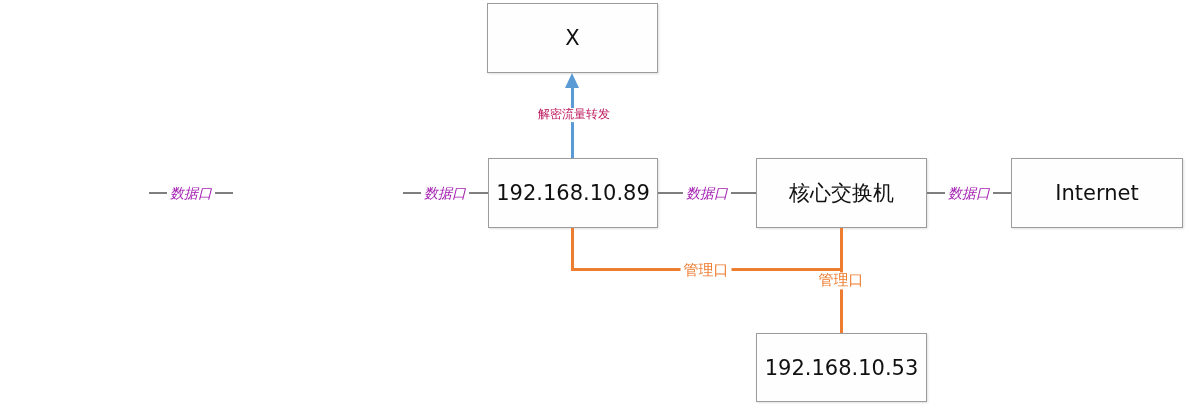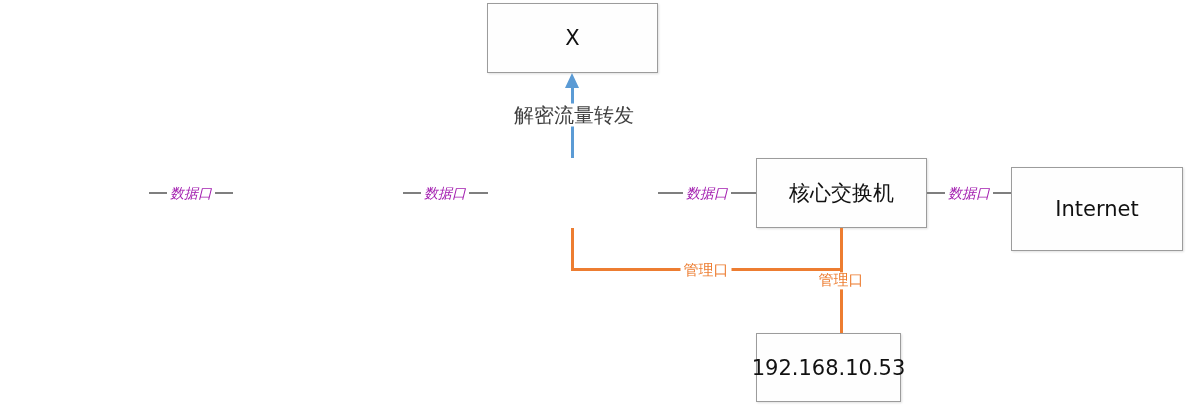--- a/index.html
+++ b/index.html
@@ -25,23 +25,23 @@
     align-items: center;
     justify-content: center;
     font-size: 21px;
     color: #111111;
     white-space: nowrap;
   }
   #node-office     { left: 6px;    top: 158px; width: 143px; height: 69px; }
   #node-switch505  { left: 233px;  top: 158px; width: 170px; height: 70px; }
   #node-device89   { left: 488px;  top: 158px; width: 170px; height: 70px; }
   #node-core       { left: 756px;  top: 158px; width: 171px; height: 70px; }
-  #node-internet   { left: 1011px; top: 167px; width: 172px; height: 84px; }
+  #node-internet   { left: 1011px; top: 158px; width: 172px; height: 70px; }
   #node-x          { left: 487px;  top: 3px;   width: 171px; height: 70px; }
-  #node-device53   { left: 756px;  top: 333px; width: 145px; height: 69px; }
+  #node-device53   { left: 756px;  top: 333px; width: 171px; height: 69px; }
 
   .line { position: absolute; }
   .line.gray   { background: #7f7f7f; }
   .line.orange { background: #ed7d31; }
   .line.blue   { background: #5b9bd5; }
 
   
   #gline-1 { left: 149px; top: 192px; width: 84px; height: 2px; }
   #gline-2 { left: 403px; top: 192px; width: 85px; height: 2px; }
   #gline-3 { left: 658px; top: 192px; width: 98px; height: 2px; }
@@ -66,35 +66,38 @@
   .edge-label {
     position: absolute;
     transform: translate(-50%, -50%);
     background: #ffffff;
     padding: 0 3px;
     white-space: nowrap;
     line-height: 1.15;
   }
   .lbl-gray   { color: #a21caf; font-size: 14px; font-style: italic; }
   .lbl-orange { color: #ed7d31; font-size: 15px; }
-  .lbl-blue   { color: #404040; font-size: 20px; }
+  .lbl-blue   { color: #be185d; font-size: 12px; }
 
   #lbl-data1   { left: 191px; top: 193px; }
   #lbl-data2   { left: 445px; top: 193px; }
   #lbl-data3   { left: 707px; top: 193px; }
   #lbl-data4   { left: 969px; top: 193px; }
   #lbl-mgmt1   { left: 706px; top: 271px; }
   #lbl-mgmt2   { left: 841px; top: 281px; }
   #lbl-decrypt { left: 574px; top: 115px; }
 </style>
 </head>
 <body>
 
 <div class="canvas">
 
+  <div class="node" id="node-device89">
+    <span>192.168.10.89</span>
+  </div>
   <div class="node" id="node-core">
     <span>核心交换机</span>
   </div>
   <div class="node" id="node-internet">
     <span>Internet</span>
   </div>
 
   <div class="node" id="node-x">
     <span>X</span>
   </div>

